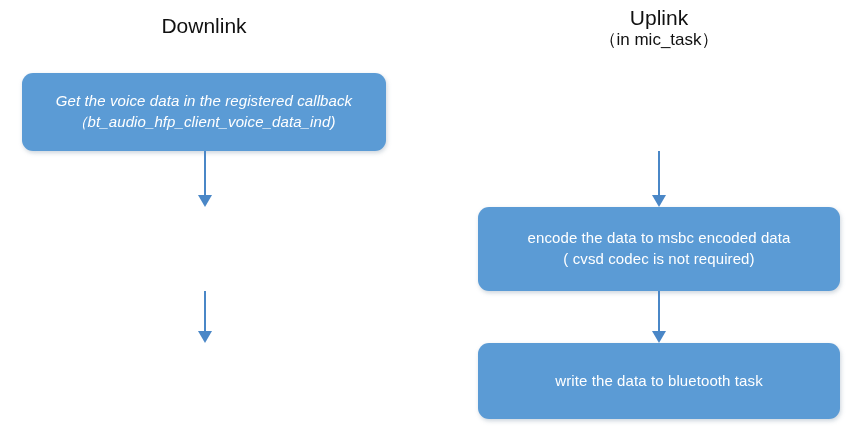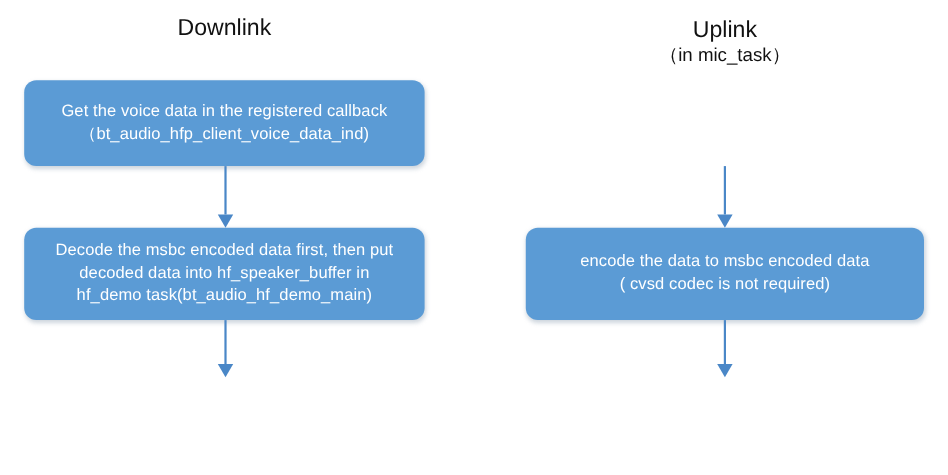--- a/index.html
+++ b/index.html
@@ -33,21 +33,21 @@
   }
   .col-header .subtitle {
     font-size: 17px;
     font-weight: 400;
     color: #111111;
     white-space: nowrap;
     margin-top: 2px;
   }
 
   #header-downlink { left: 22px;  top: 14px; width: 364px; }
-  #header-uplink   { left: 478px; top: 16px;  width: 362px; }
+  #header-uplink   { left: 478px; top: 6px;  width: 362px; }
 
   
   .node {
     position: absolute;
     background: #5B9BD5;
     border-radius: 11px;
     box-shadow: 1px 2px 4px rgba(130,150,170,0.40);
     display: flex;
     align-items: center;
     justify-content: center;
@@ -57,21 +57,21 @@
   .node .node-text {
     color: #ffffff;
     font-size: 15px;
     line-height: 1.38;
     text-align: center;
     white-space: pre-line;
     letter-spacing: 0.1px;
   }
 
   
-  .col-left  { left: 22px;  width: 364px; }
+  .col-left  { left: 22px;  width: 364px; font-style: italic; }
   
   .col-right { left: 478px; width: 362px; }
 
   .row-1 { top: 73px;  height: 78px; }
   .row-2 { top: 207px; height: 84px; }
   .row-3 { top: 343px; height: 76px; }
 
   
   .connector {
     position: absolute;
@@ -115,39 +115,37 @@
 
   <div class="col-header" id="header-uplink">
     <div class="title">Uplink</div>
     <div class="subtitle">（in mic_task）</div>
   </div>
 
   <div class="node col-left row-1">
     <span class="node-text">Get the voice data in the registered callback
 （bt_audio_hfp_client_voice_data_ind)</span>
   </div>
-  <div class="node col-left row-2">
-    <span class="node-text">Decode the msbc encoded data first, then put
-decoded data into hf_speaker_buffer in
-hf_demo task(bt_audio_hf_demo_main)</span>
-  </div>
 
   <div class="connector conn-left conn-a">
     <div class="shaft"></div>
     <div class="head"></div>
   </div>
   <div class="connector conn-left conn-b">
     <div class="shaft"></div>
     <div class="head"></div>
   </div>
 
   <div class="node col-right row-2">
     <span class="node-text">encode the data to msbc encoded data
 ( cvsd codec is not required)</span>
   </div>
+  <div class="node col-right row-3">
+    <span class="node-text">write the data to bluetooth  task</span>
+  </div>
 
   <div class="connector conn-right conn-a">
     <div class="shaft"></div>
     <div class="head"></div>
   </div>
   <div class="connector conn-right conn-b">
     <div class="shaft"></div>
     <div class="head"></div>
   </div>
 

